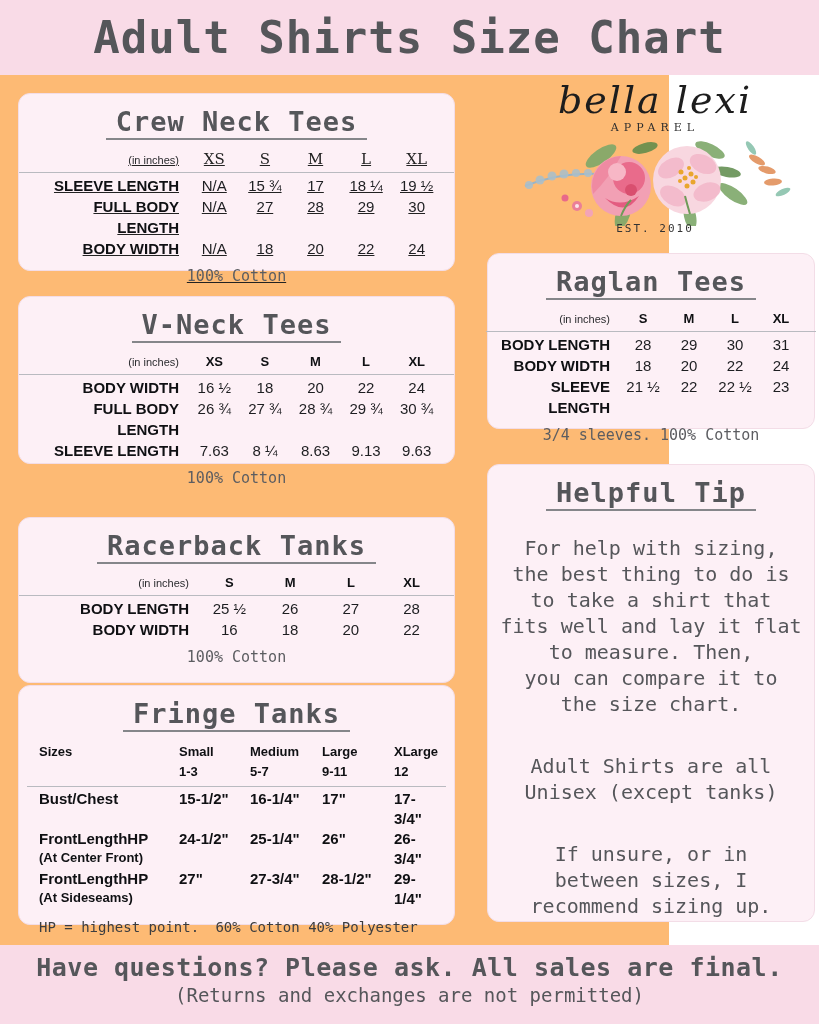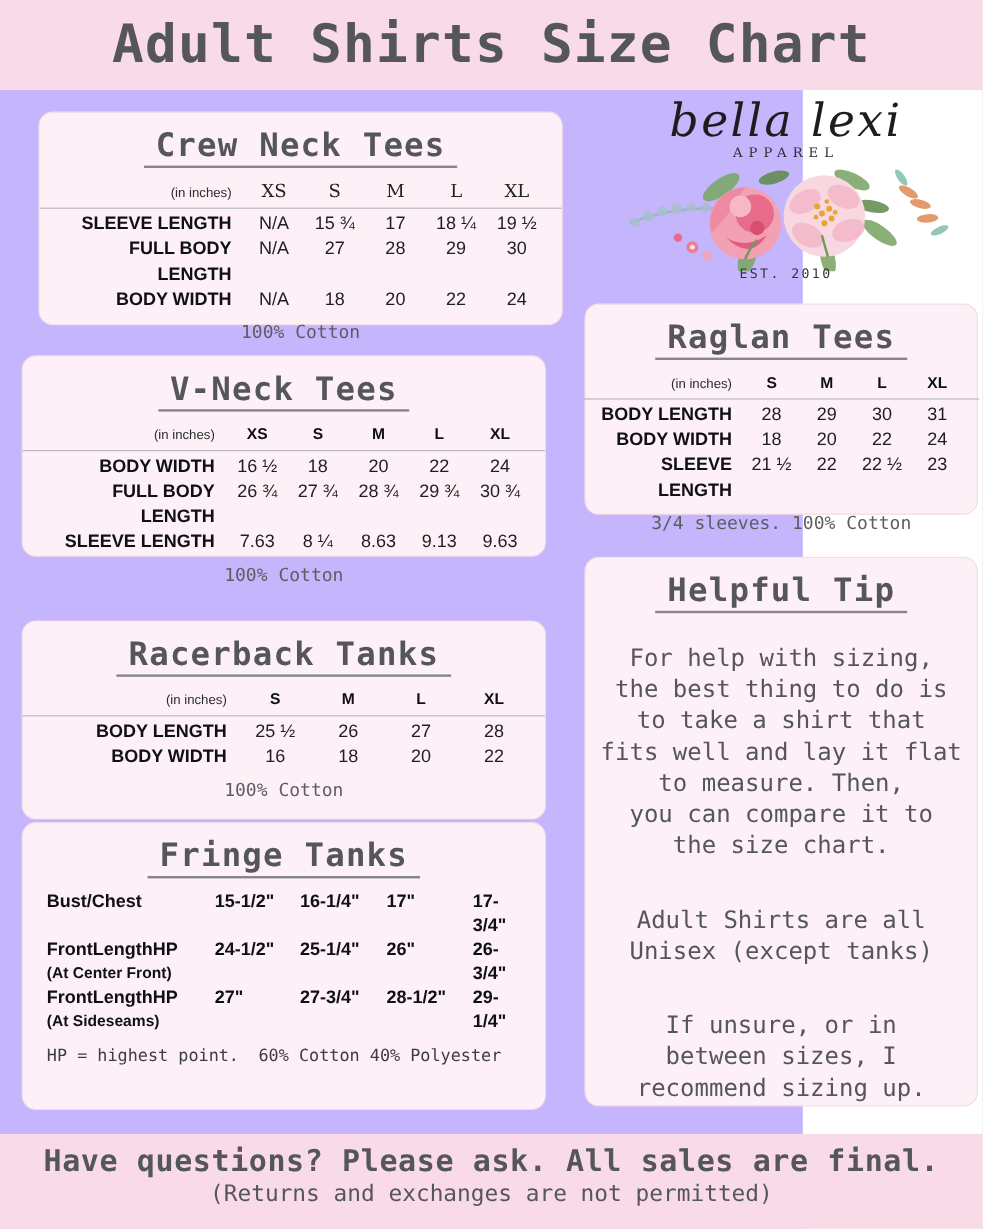--- a/index.html
+++ b/index.html
@@ -1,18 +1,18 @@
 <!DOCTYPE html>
 <html><head>
 <meta charset="utf-8">
 <style>
   html,body{margin:0;padding:0;}
   body{width:819px;height:1024px;overflow:hidden;background:#ffffff;
        font-family:"Liberation Sans",sans-serif;color:#222;}
-  .page{position:relative;width:669px;height:1024px;background:#c4b5fd;}
+  .page{position:relative;width:669px;height:1024px;background:#fdba74;}
 
   
   .band{position:absolute;left:0;width:819px;background:#f9dbe7;}
   .band.top{top:0;height:75px;display:flex;align-items:center;justify-content:center;}
   .band.bottom{top:945px;height:79px;text-align:center;}
 
   .slab{font-family:"DejaVu Sans Mono","Liberation Mono",monospace;}
 
   h1.title{margin:0;font-size:44px;font-weight:bold;letter-spacing:1px;color:#55565a;}
 
@@ -80,21 +80,21 @@
 </style>
 </head>
 <body>
 
 <div class="page">
 
   <div class="band top">
     <h1 class="title slab">Adult Shirts Size Chart</h1>
   </div>
 
-  <section class="panel crew" style="left:32px;top:93px;width:437px;height:178px;">
+  <section class="panel crew" style="left:18px;top:93px;width:437px;height:178px;text-decoration:underline;">
     <h2 class="ptitle">Crew Neck Tees</h2>
     <div class="stable">
         <div class="trow thead g6">
           <span class="cell lab unit">(in inches)</span>
           <span class="cell col hcol">XS</span>
           <span class="cell col hcol">S</span>
           <span class="cell col hcol">M</span>
           <span class="cell col hcol">L</span>
           <span class="cell col hcol">XL</span>
         </div>
@@ -189,20 +189,39 @@
           <span class="cell col val">20</span>
           <span class="cell col val">22</span>
         </div>
       </div>
     <div class="note">100% Cotton</div>
   </section>
 
   <section class="panel fringe" style="left:18px;top:685px;width:437px;height:240px;padding:8px 20px;">
     <h2 class="ptitle">Fringe Tanks</h2>
     <div class="stable">
+        <div class="trow thead gf">
+          <span class="cell lab hcol">Sizes</span>
+          <span class="cell col hcol">
+            <div>Small</div>
+            <div class="range">1-3</div>
+          </span>
+          <span class="cell col hcol">
+            <div>Medium</div>
+            <div class="range">5-7</div>
+          </span>
+          <span class="cell col hcol">
+            <div>Large</div>
+            <div class="range">9-11</div>
+          </span>
+          <span class="cell col hcol">
+            <div>XLarge</div>
+            <div class="range">12</div>
+          </span>
+        </div>
         <div class="trow gf">
           <span class="cell lab">
             <div>Bust/Chest</div>
           </span>
           <span class="cell col val">15-1/2"</span>
           <span class="cell col val">16-1/4"</span>
           <span class="cell col val">17"</span>
           <span class="cell col val">17-3/4"</span>
         </div>
         <div class="trow gf">

